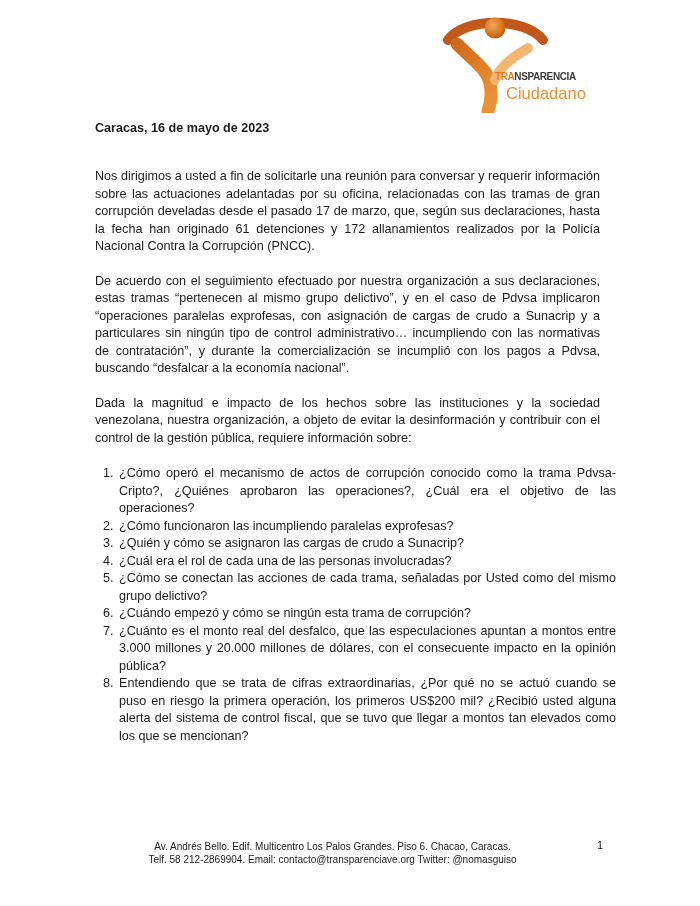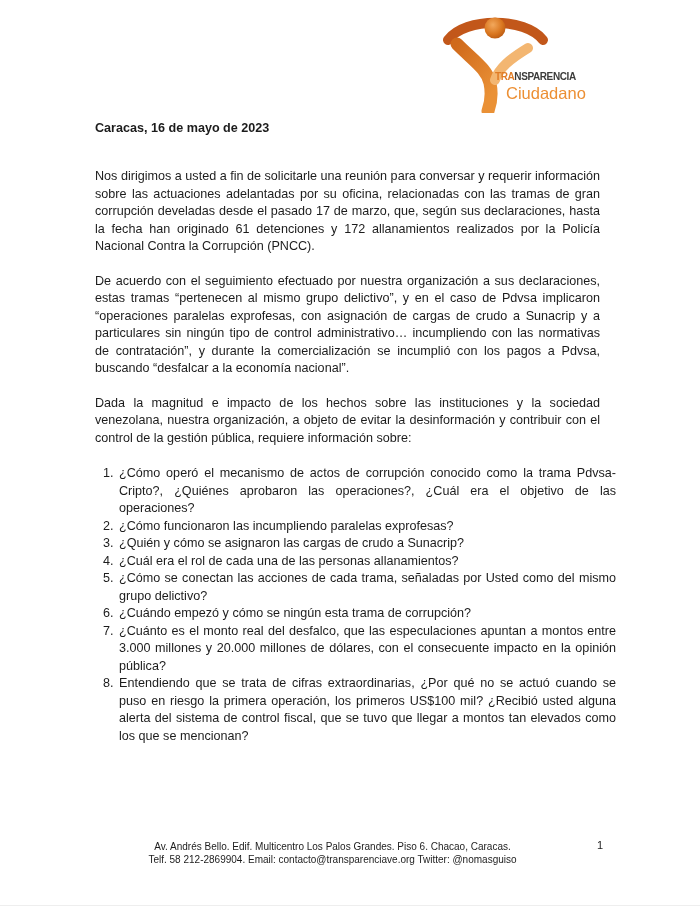--- a/index.html
+++ b/index.html
@@ -100,25 +100,25 @@
   <div class="content">
 
     <p class="first">Nos dirigimos a usted a fin de solicitarle una reunión para conversar y requerir información sobre las actuaciones adelantadas por su oficina, relacionadas con las tramas de gran corrupción develadas desde el pasado 17 de marzo, que, según sus declaraciones, hasta la fecha han originado 61 detenciones y 172 allanamientos realizados por la Policía Nacional Contra la Corrupción (PNCC).</p>
     <p>De acuerdo con el seguimiento efectuado por nuestra organización a sus declaraciones, estas tramas “pertenecen al mismo grupo delictivo”, y en el caso de Pdvsa implicaron “operaciones paralelas exprofesas, con asignación de cargas de crudo a Sunacrip y a particulares sin ningún tipo de control administrativo… incumpliendo con las normativas de contratación”, y durante la comercialización se incumplió con los pagos a Pdvsa, buscando “desfalcar a la economía nacional”.</p>
     <p>Dada la magnitud e impacto de los hechos sobre las instituciones y la sociedad venezolana, nuestra organización, a objeto de evitar la desinformación y contribuir con el control de la gestión pública, requiere información sobre:</p>
 
     <ol class="questions">
       <li>¿Cómo operó el mecanismo de actos de corrupción conocido como la trama Pdvsa-Cripto?, ¿Quiénes aprobaron las operaciones?, ¿Cuál era el objetivo de las operaciones?</li>
       <li>¿Cómo funcionaron las incumpliendo paralelas exprofesas?</li>
       <li>¿Quién y cómo se asignaron las cargas de crudo a Sunacrip?</li>
-      <li>¿Cuál era el rol de cada una de las personas allanamientos?</li>
+      <li>¿Cuál era el rol de cada una de las personas involucradas?</li>
       <li>¿Cómo se conectan las acciones de cada trama, señaladas por Usted como del mismo grupo delictivo?</li>
       <li>¿Cuándo empezó y cómo se ningún esta trama de corrupción?</li>
       <li>¿Cuánto es el monto real del desfalco, que las especulaciones apuntan a montos entre 3.000 millones y 20.000 millones de dólares, con el consecuente impacto en la opinión pública?</li>
-      <li>Entendiendo que se trata de cifras extraordinarias, ¿Por qué no se actuó cuando se puso en riesgo la primera operación, los primeros US$100 mil? ¿Recibió usted alguna alerta del sistema de control fiscal, que se tuvo que llegar a montos tan elevados como los que se mencionan?</li>
+      <li>Entendiendo que se trata de cifras extraordinarias, ¿Por qué no se actuó cuando se puso en riesgo la primera operación, los primeros US$200 mil? ¿Recibió usted alguna alerta del sistema de control fiscal, que se tuvo que llegar a montos tan elevados como los que se mencionan?</li>
     </ol>
   </div>
 
   <div class="footer">
     <div>Av. Andrés Bello. Edif. Multicentro Los Palos Grandes. Piso 6. Chacao, Caracas.</div>
     <div>Telf. 58 212-2869904. Email: contacto@transparenciave.org Twitter: @nomasguiso</div>
   </div>
   <div class="page-number">1</div>
 
 </div>

